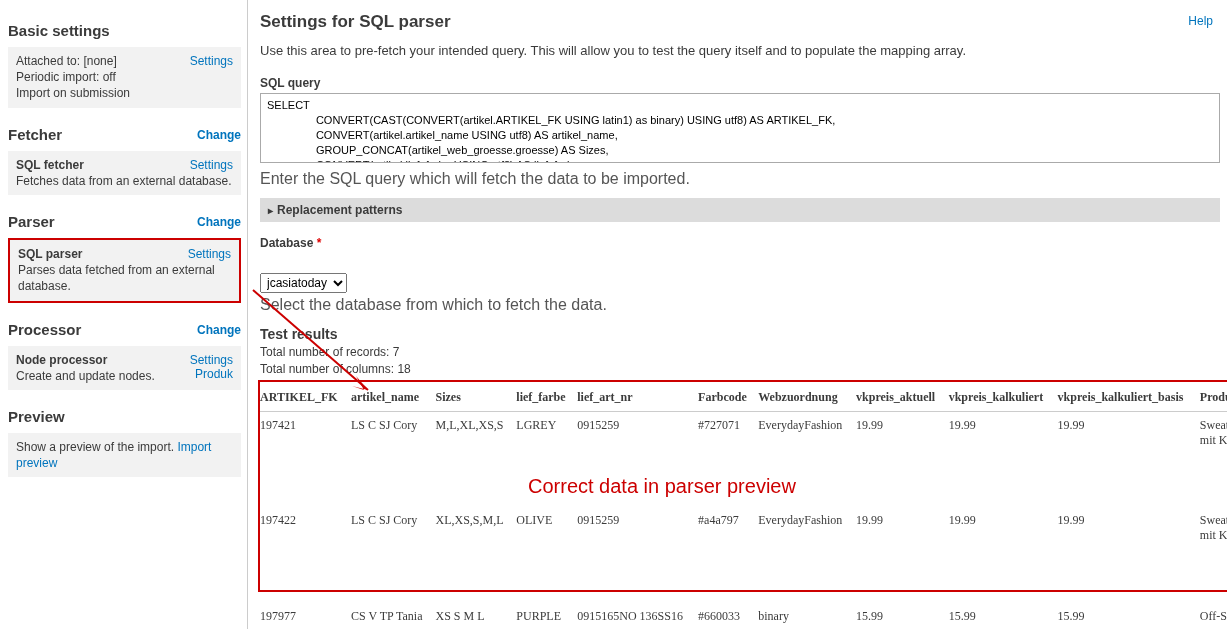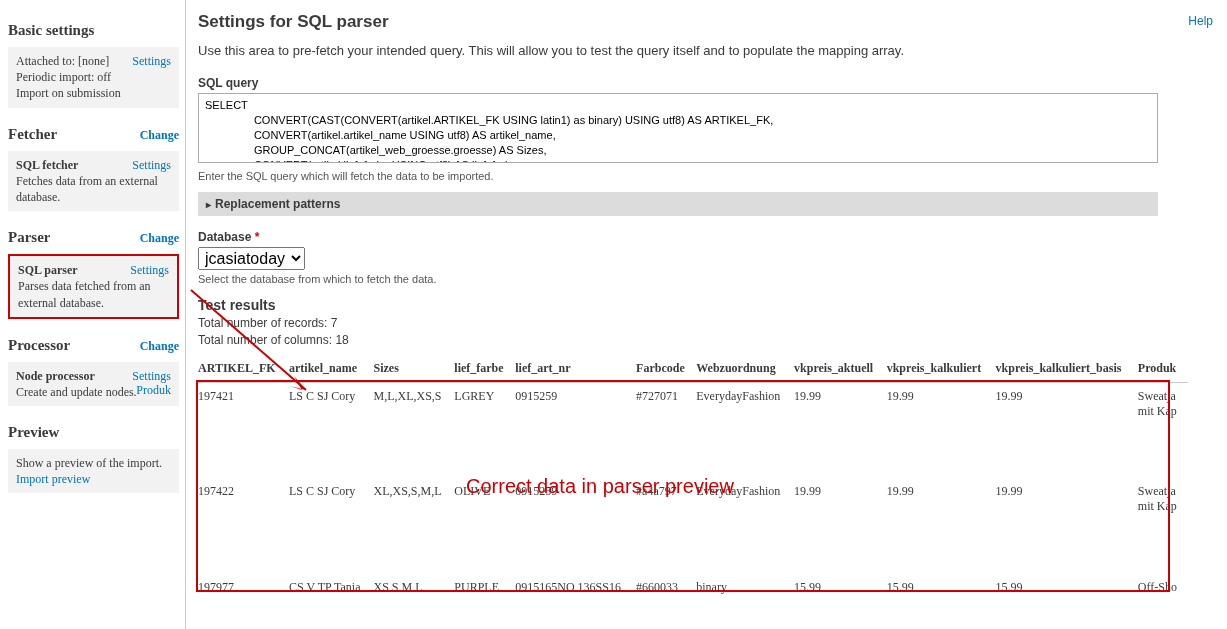--- a/index.html
+++ b/index.html
@@ -1,40 +1,40 @@
 <!DOCTYPE html>
 <html><head>
 <meta charset="utf-8">
 <style>
   * { margin:0; padding:0; box-sizing:border-box; }
   body { font-family: "Lucida Grande", Verdana, Arial, sans-serif; font-size:12px; color:#3b3b3b; overflow:hidden; }
   .page { width:1227px; height:629px; display:flex; background:#fff; }
   a { color:#0074bd; text-decoration:none; cursor:pointer; }
-  .sidebar { width:186px; border-right:1px solid #ccc; padding:10px 6px 10px 8px;font-family:Liberation Serif, serif; }
+  .sidebar { width:248px; border-right:1px solid #ccc; padding:10px 6px 10px 8px; }
   .side-block h2 { font-size:15px; font-weight:bold; margin:18px 0 8px 0; color:#3b3b3b; }
   .side-block:first-child h2 { margin-top:12px; }
   .side-card { background:#f2f2f2; padding:6px 8px; font-size:12px; line-height:1.35; position:relative; }
   .side-card .line { display:block; }
   .side-link { position:absolute; right:8px; top:6px; font-size:12px; }
   .side-link2 { position:absolute; right:8px; top:20px; font-size:12px; }
   .head-link { float:right; font-size:12px; margin-top:2px; }
   .highlighted { border:2px solid #cc0000; }
 
   .main { flex:1; padding:12px 4px 0 12px; position:relative; overflow:hidden; }
   .help { position:absolute; right:14px; top:14px; font-size:12px; }
   h1 { font-size:17px; font-weight:bold; margin-bottom:10px; }
   .p { font-size:13px; margin-bottom:16px; line-height:1.4; }
   .lbl { font-size:12px; font-weight:bold; margin-bottom:3px; display:block; }
   .sql-wrap { position:relative; margin-bottom:4px; }
   textarea { width:960px; height:70px; padding:4px 6px; font-family:Verdana, Arial, sans-serif; font-size:11px; line-height:1.35; border:1px solid #aaa; resize:none; white-space:pre; overflow:auto; }
-  .desc { font-size:11px; color:#555; margin-bottom:10px; }
+  .desc { font-size:16px; color:#555; margin-bottom:10px; }
   .collapse { background:#dcdcdc; padding:5px 8px; color:#3b3b3b; font-size:12px; font-weight:bold; width:960px; margin-bottom:14px; display:flex; align-items:center; gap:4px; cursor:pointer; }
   .chev { font-size:10px; }
   .req::after { content:" *"; color:#d00; }
-  select { font-size:16px; padding:1px 2px; margin-bottom:3px; }
+  select { font-size:12px; padding:1px 2px; margin-bottom:3px;margin-top:20px; }
   .test-res { font-size:14px; font-weight:bold; margin-top:12px; margin-bottom:2px; }
   .tr-line { font-size:12px; line-height:1.4; }
 
   .tbl-wrap { margin-top:6px; width:990px; overflow:hidden;font-family:Liberation Serif, serif; }
   table { border-collapse:collapse; font-size:12px; width:100%; }
   th { text-align:left; font-weight:bold; padding:6px 8px 6px 0; border-bottom:1px solid #ccc; white-space:nowrap; }
   td { padding:6px 8px 6px 0; vertical-align:top; white-space:nowrap; }
   tbody tr { height:96px; }
   tbody tr:nth-child(3) { height:auto; }
   .overlay { position:absolute; border:2px solid #cc0000; pointer-events:none; }

